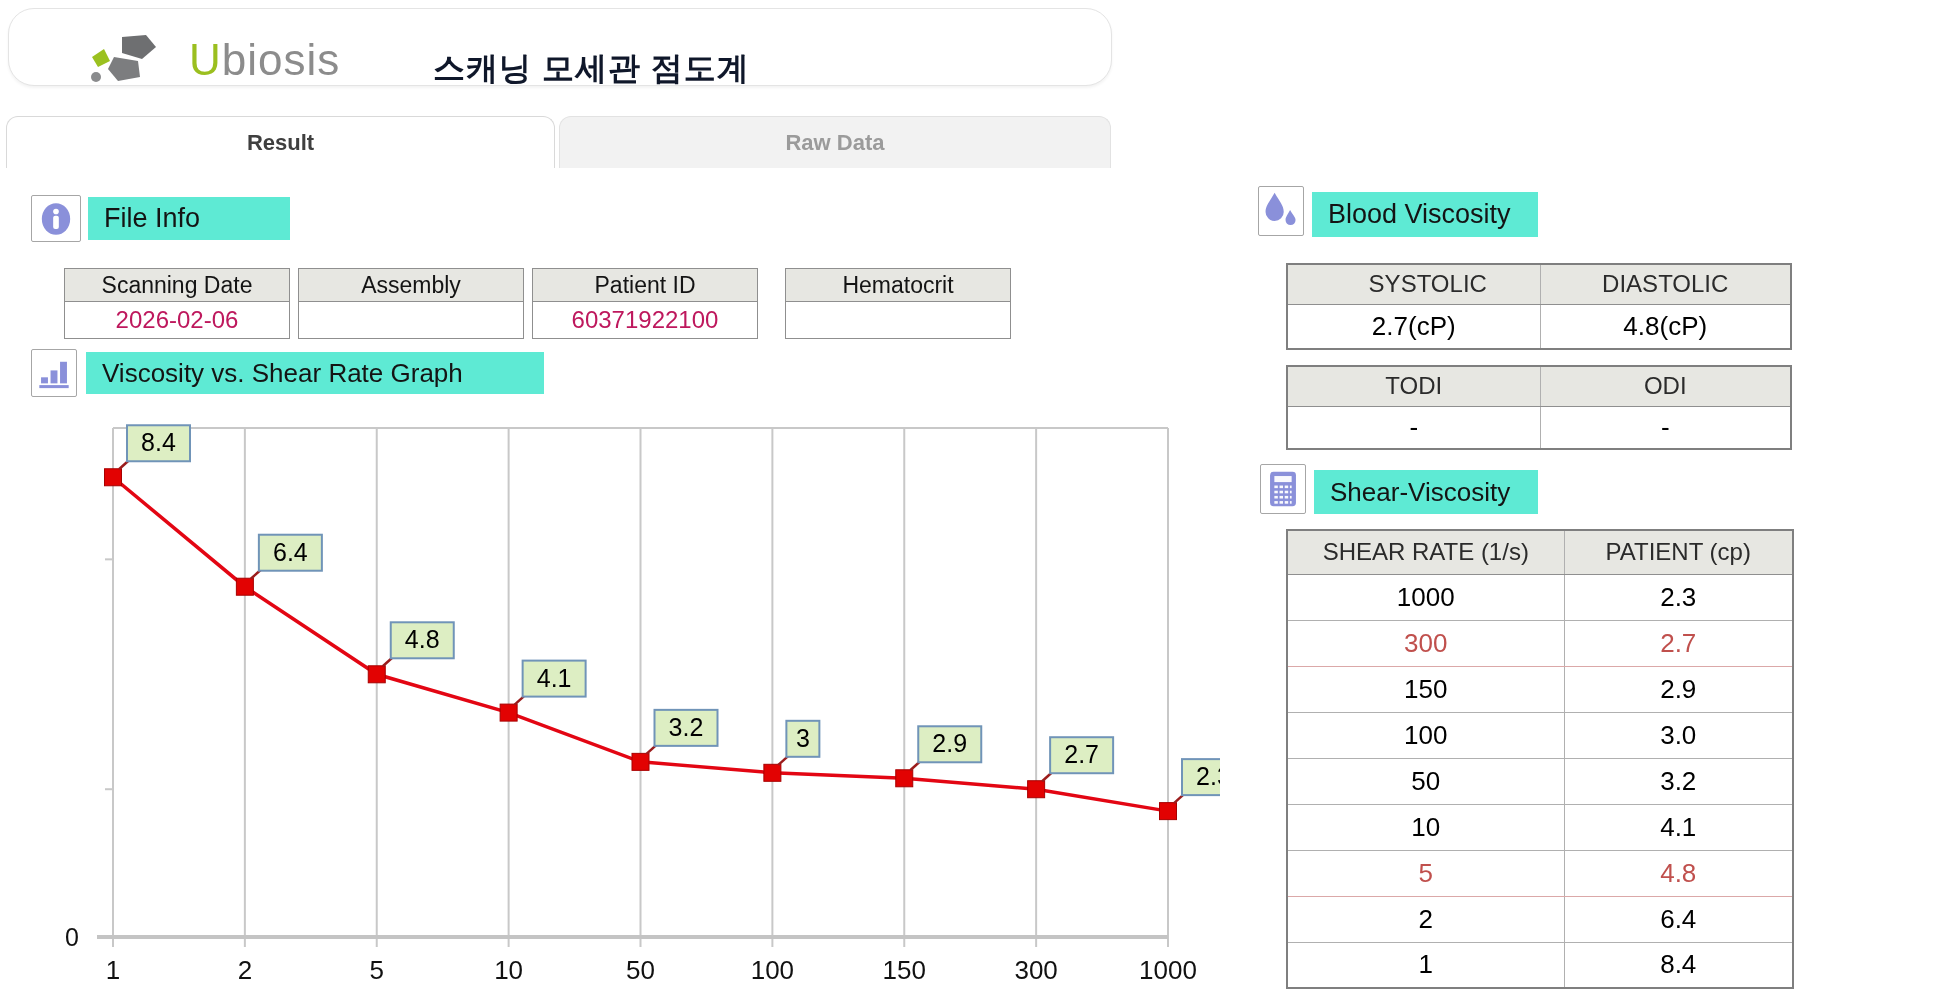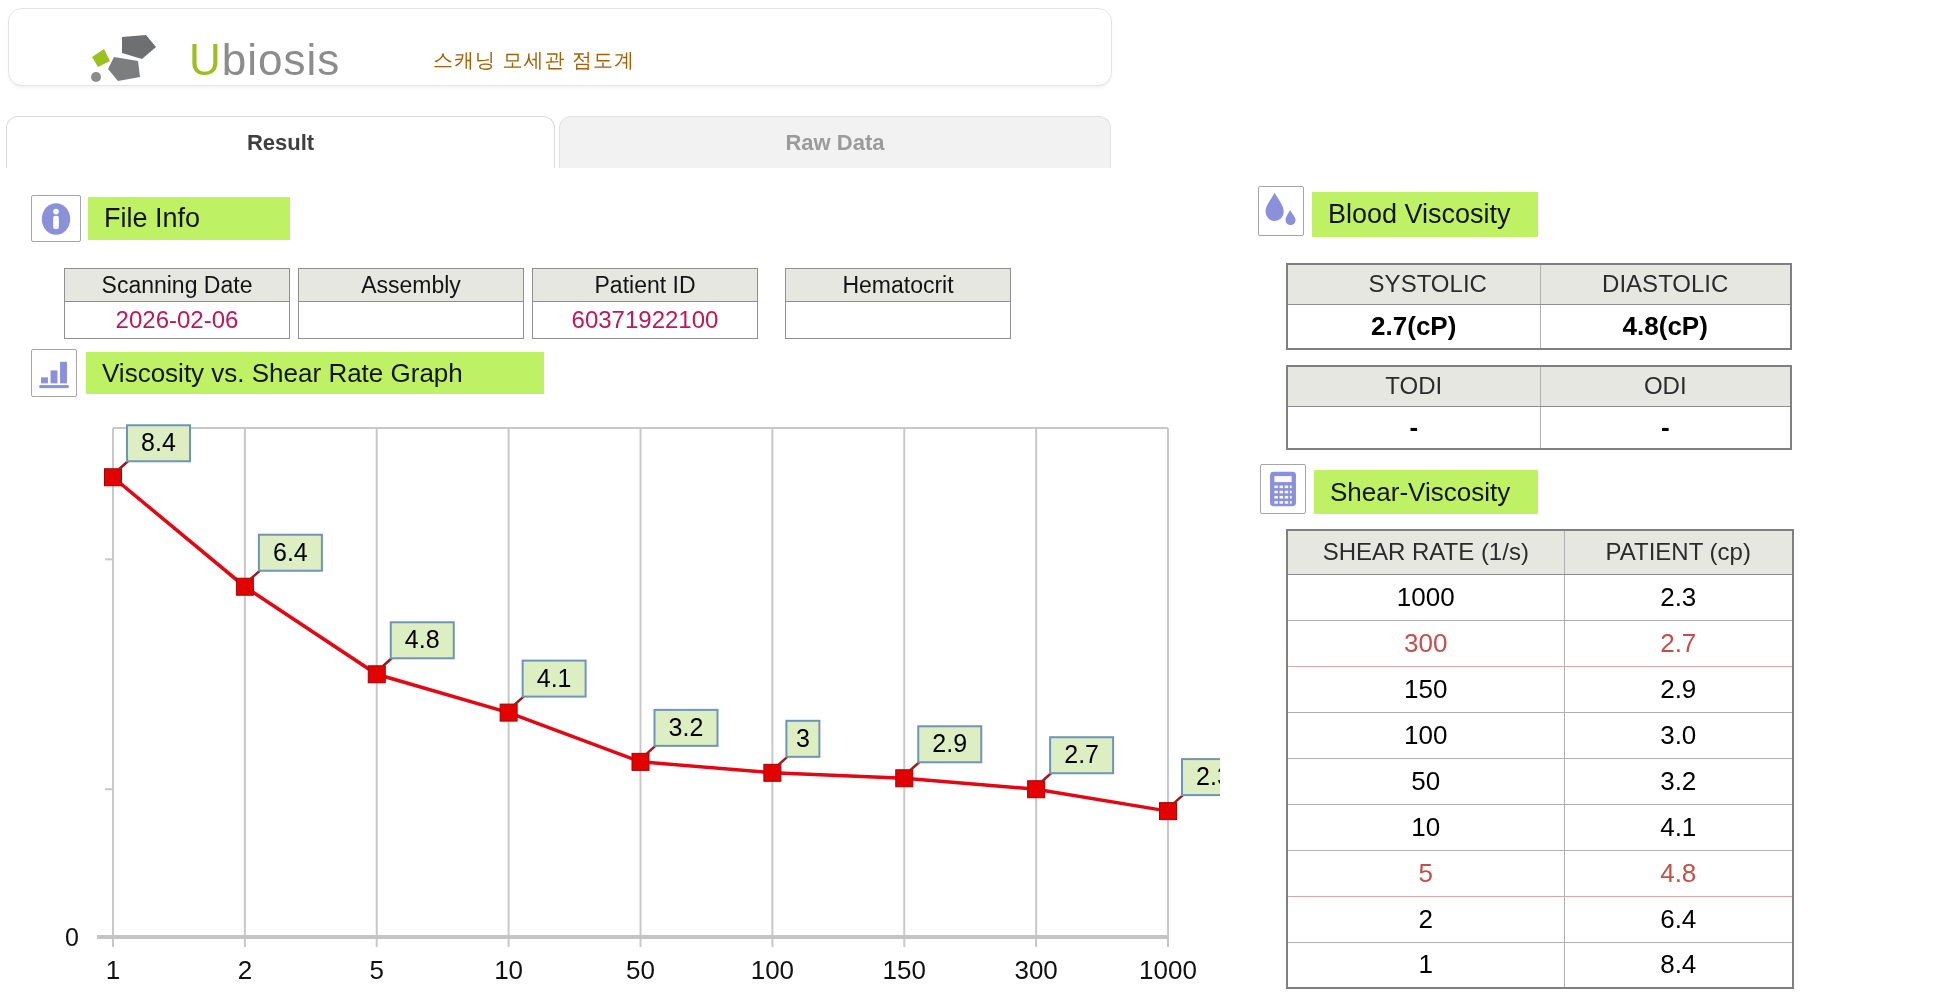--- a/index.html
+++ b/index.html
@@ -1,58 +1,58 @@
 <!DOCTYPE html>
 <html><head>
 <meta charset="utf-8">
 <style>
   * { margin:0; padding:0; box-sizing:border-box; }
   html,body { width:1943px; height:995px; background:#ffffff; overflow:hidden;
               font-family:"Liberation Sans", sans-serif; position:relative; }
 
   
   .header-card { position:absolute; left:8px; top:8px; width:1104px; height:78px;
-                 background:#fff; border:1px solid #e4e4e4; border-radius:14px;
+                 background:#fff; border:1px solid #e4e4e4; border-radius:26px;
                  box-shadow:0 2px 3px rgba(0,0,0,0.05); }
   .logo-icon { position:absolute; left:75px; top:26px; }
   .logo-text { position:absolute; left:180px; top:26px; font-size:44px; letter-spacing:1px;
                color:#8c8c8c; font-weight:500; }
   .logo-text .u { color:#9bbf1f; }
-  .app-title-ko { position:absolute; left:424px; top:38px; font-size:20px; font-weight:normal;
-                  color:#a16207; letter-spacing:1px; }
+  .app-title-ko { position:absolute; left:424px; top:38px; font-size:32px; font-weight:bold;
+                  color:#0f172a; letter-spacing:1px; }
 
   
   .tab { position:absolute; top:116px; height:52px; border-radius:12px 12px 0 0;
          display:flex; align-items:center; justify-content:center;
          font-size:22px; font-weight:bold; cursor:pointer; }
   .tab-active { left:6px; width:549px; background:#ffffff; color:#3f3f3f;
                 border:1px solid #d9d9d9; border-bottom:none; }
   .tab-inactive { left:559px; width:552px; background:#f2f2f2; color:#9b9b9b;
                   border:1px solid #e2e2e2; border-bottom:none; }
 
   
   .icon-box { position:absolute; background:#fff; border:1px solid #a6a6a6; border-radius:2px;
               display:flex; align-items:center; justify-content:center; }
-  .section-label { position:absolute; background:#bef264; color:#141414;
+  .section-label { position:absolute; background:#5eead4; color:#141414;
                    display:flex; align-items:center; padding-left:16px; font-size:27px; }
 
   
   .fi-box { position:absolute; top:268px; width:226px; border:1px solid #8f8f8f; background:#fff; }
   .fi-head { height:33px; background:#e7e7e2; border-bottom:1px solid #8f8f8f; text-align:center;
              font-size:23px; color:#141414; line-height:32px; }
   .fi-val { height:36px; text-align:center; font-size:24px; color:#be185d; line-height:35px; }
 
   
   table.panel { position:absolute; border-collapse:collapse; table-layout:fixed;
                 background:#fff; }
   table.panel td { border:1px solid #b0b0b0; text-align:center; overflow:hidden; }
   table.panel { border:2px solid #7f7f7f; }
   table.panel tr.head td { background:#e7e7e2; font-size:24px; color:#2b2b2b;
                            border-bottom:1px solid #8f8f8f; }
-  table.panel tr.val td { font-size:26px; color:#000;font-weight:bold; }
+  table.panel tr.val td { font-size:26px; color:#000; }
   #bv-table1, #bv-table2 { left:1286px; width:506px; }
   #bv-table1 tr.head td, #bv-table2 tr.head td { height:40px; }
   #bv-table1 tr.val td { height:45px; }
   #bv-table2 tr.val td { height:43px; }
   #bv-table1 { top:263px; }
   #bv-table2 { top:365px; }
   #sv-table { left:1286px; top:529px; width:508px; }
   #sv-table tr.head td { height:44px; }
   #sv-table tr.row td { height:46px; font-size:26px; color:#000; }
   #sv-table tr.hl td { color:#c0504d; border-top-color:#dba8a8; border-bottom-color:#dba8a8; }

